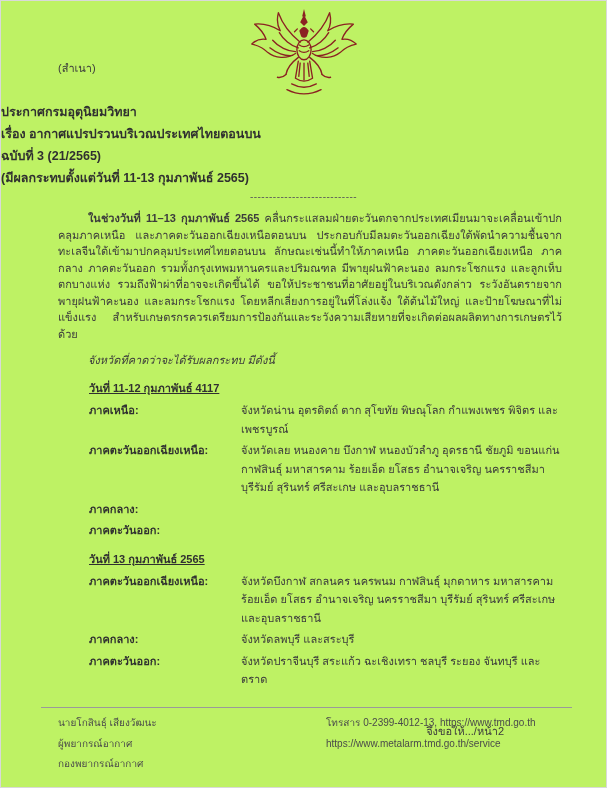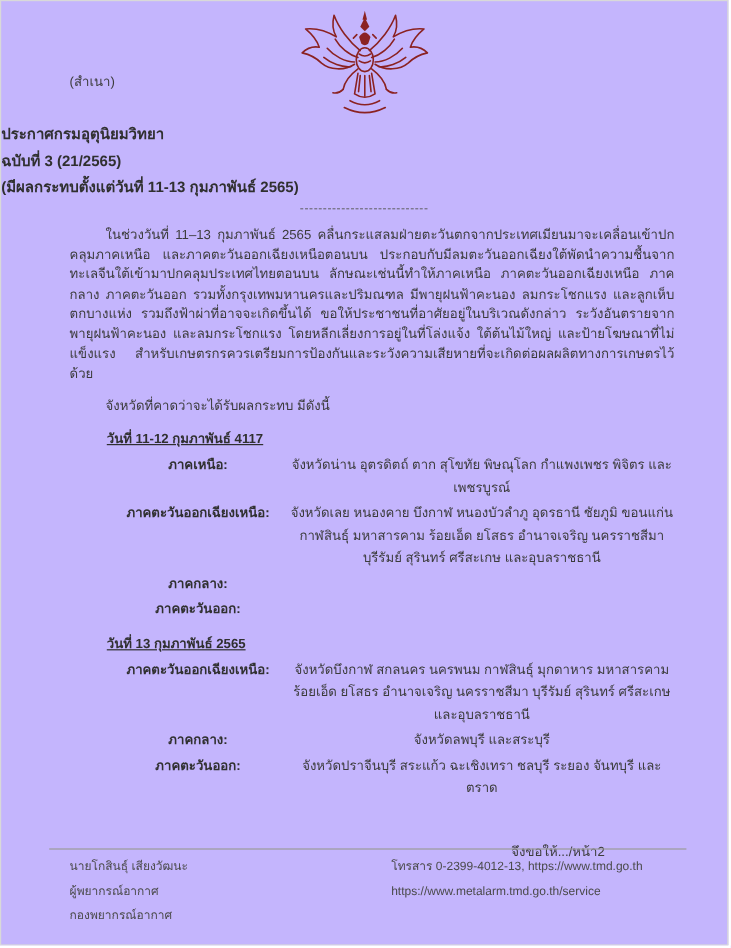--- a/index.html
+++ b/index.html
@@ -1,44 +1,44 @@
 <!DOCTYPE html>
 <html><head>
 <meta charset="utf-8">
 <style>
   * { margin:0; padding:0; box-sizing:border-box; }
   html,body { background:#ffffff; }
   .page {
     position:relative;
     width:607px; height:788px;
-    background:#c4b5fd;
+    background:#bef264;
     border:1px solid #d9d9d9;
     font-family:"Liberation Sans","DejaVu Sans",sans-serif;
     color:#3c3c3c;
     overflow:hidden;
   }
   .copy-label {
     position:absolute; top:58px; left:57px;
     font-size:11px; color:#3c3c3c;
   }
   .emblem-wrap { padding-top:7px; text-align:center; height:100px; }
   .title-block { text-align:left; font-weight:bold; font-size:12.5px; line-height:22px; color:#303030; }
   .divider { text-align:center; font-size:10px; line-height:13px; letter-spacing:0.5px; color:#5a5a5a; margin-top:1px; }
   .content { padding:0 44px 0 57px; }
   .paragraph {
     margin-top:7px; font-size:11px; line-height:16.5px;
     text-align:justify; text-indent:30px;
   }
-  .paragraph .lead { font-weight:normal; }
-  .impact-intro { margin-top:9px; font-size:11px; text-indent:30px; }
+  .paragraph .lead { font-weight:bold; }
+  .impact-intro { margin-top:9px; font-size:11px; text-indent:30px;font-style:italic; }
   .section-heading {
     margin:10px 0 2px 31px; font-size:11px; line-height:19px;
     font-weight:bold; text-decoration:underline; color:#303030;
   }
-  .row { display:flex; margin:3px 0 0 31px; font-size:11px; line-height:18.5px;text-align:center; }
+  .row { display:flex; margin:3px 0 0 31px; font-size:11px; line-height:18.5px; }
   .row .region { flex:0 0 152px; font-weight:bold; color:#303030; }
   .row .provinces { flex:1; }
   .continuation { margin-top:33px; font-size:11px; text-align:right; padding-right:58px; }
   .footer-rule { position:absolute; left:40px; right:34px; top:706px; border-top:1px solid #9a9a9a; }
   .footer-left { position:absolute; left:57px; top:712px; font-size:10px; line-height:20.5px; color:#4a4a4a; }
   .footer-right { position:absolute; right:32px; top:712px; width:248px; font-size:10px; line-height:20.5px; color:#4a4a4a; }
 </style>
 </head>
 <body>
 
@@ -75,20 +75,21 @@
         <path d="M60 58 v18 M56 58 l-1.5 14 M64 58 l1.5 14"></path>
 
         <path d="M47 80 Q60 87 73 80"></path>
         <path d="M42 86 Q60 95 78 86"></path>
       </g>
     </svg>
   </div>
 
   <div class="title-block">
     <div>ประกาศกรมอุตุนิยมวิทยา</div>
+    <div>เรื่อง อากาศแปรปรวนบริเวณประเทศไทยตอนบน</div>
     <div>ฉบับที่ 3 (21/2565)</div>
     <div>(มีผลกระทบตั้งแต่วันที่ 11-13 กุมภาพันธ์ 2565)</div>
   </div>
 
   <div class="divider">----------------------------</div>
 
   <div class="content">
 
     <p class="paragraph"><span class="lead">ในช่วงวันที่ 11–13 กุมภาพันธ์ 2565</span> <span>คลื่นกระแสลมฝ่ายตะวันตกจากประเทศเมียนมาจะเคลื่อนเข้าปกคลุมภาคเหนือ และภาคตะวันออกเฉียงเหนือตอนบน ประกอบกับมีลมตะวันออกเฉียงใต้พัดนำความชื้นจากทะเลจีนใต้เข้ามาปกคลุมประเทศไทยตอนบน ลักษณะเช่นนี้ทำให้ภาคเหนือ ภาคตะวันออกเฉียงเหนือ ภาคกลาง ภาคตะวันออก รวมทั้งกรุงเทพมหานครและปริมณฑล มีพายุฝนฟ้าคะนอง ลมกระโชกแรง และลูกเห็บตกบางแห่ง รวมถึงฟ้าผ่าที่อาจจะเกิดขึ้นได้ ขอให้ประชาชนที่อาศัยอยู่ในบริเวณดังกล่าว ระวังอันตรายจากพายุฝนฟ้าคะนอง และลมกระโชกแรง โดยหลีกเลี่ยงการอยู่ในที่โล่งแจ้ง ใต้ต้นไม้ใหญ่ และป้ายโฆษณาที่ไม่แข็งแรง สำหรับเกษตรกรควรเตรียมการป้องกันและระวังความเสียหายที่จะเกิดต่อผลผลิตทางการเกษตรไว้ด้วย</span></p>
 

